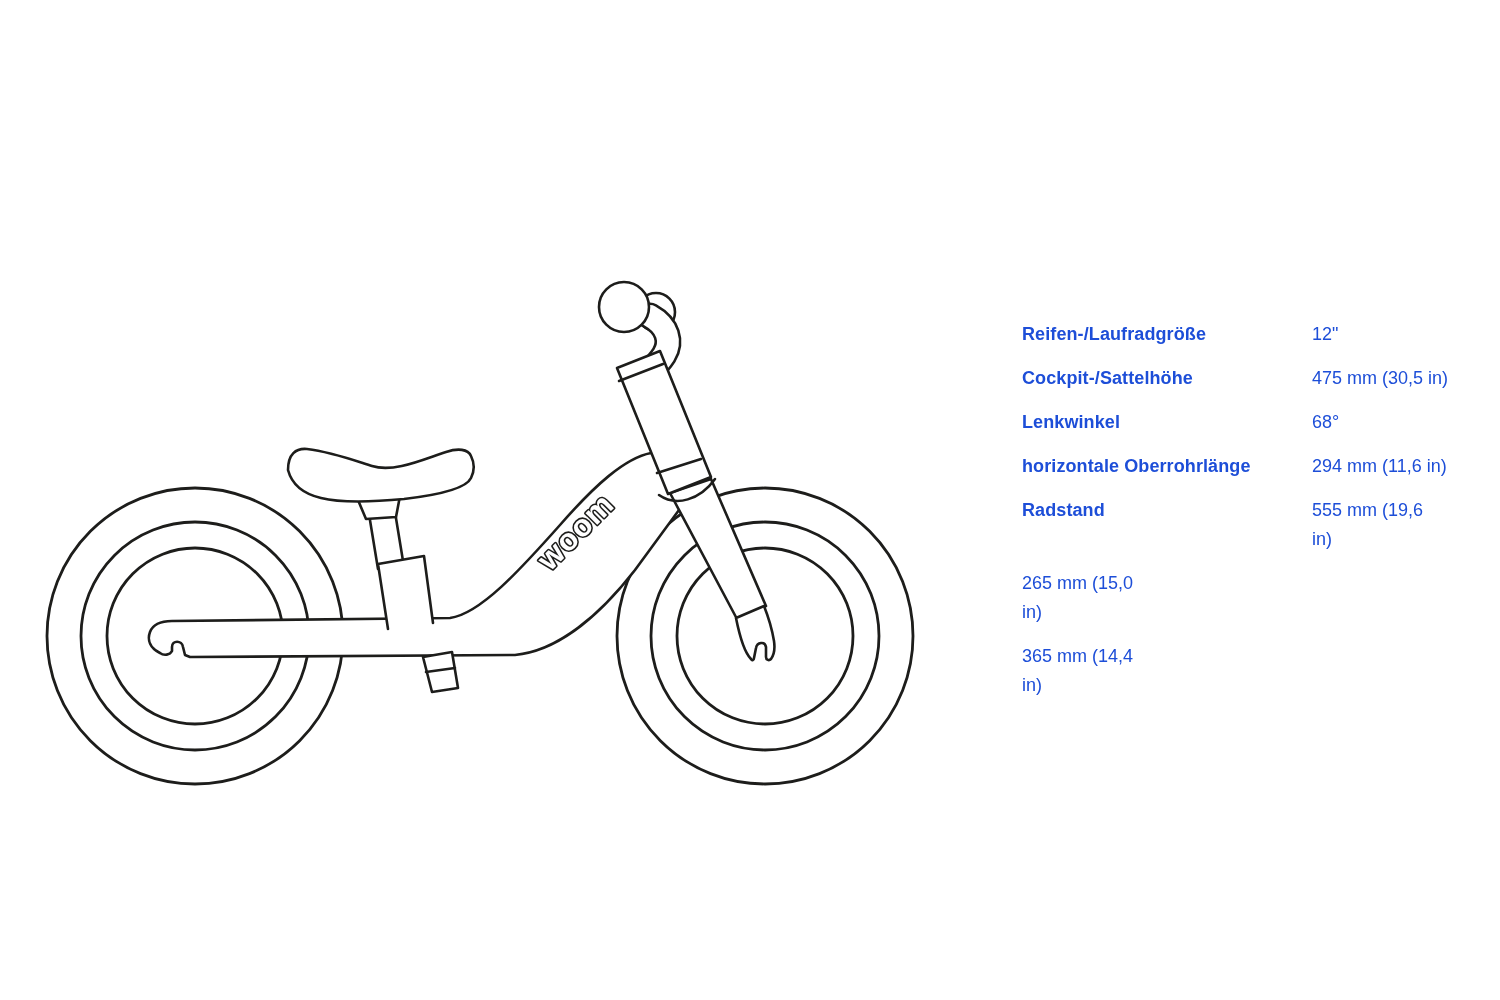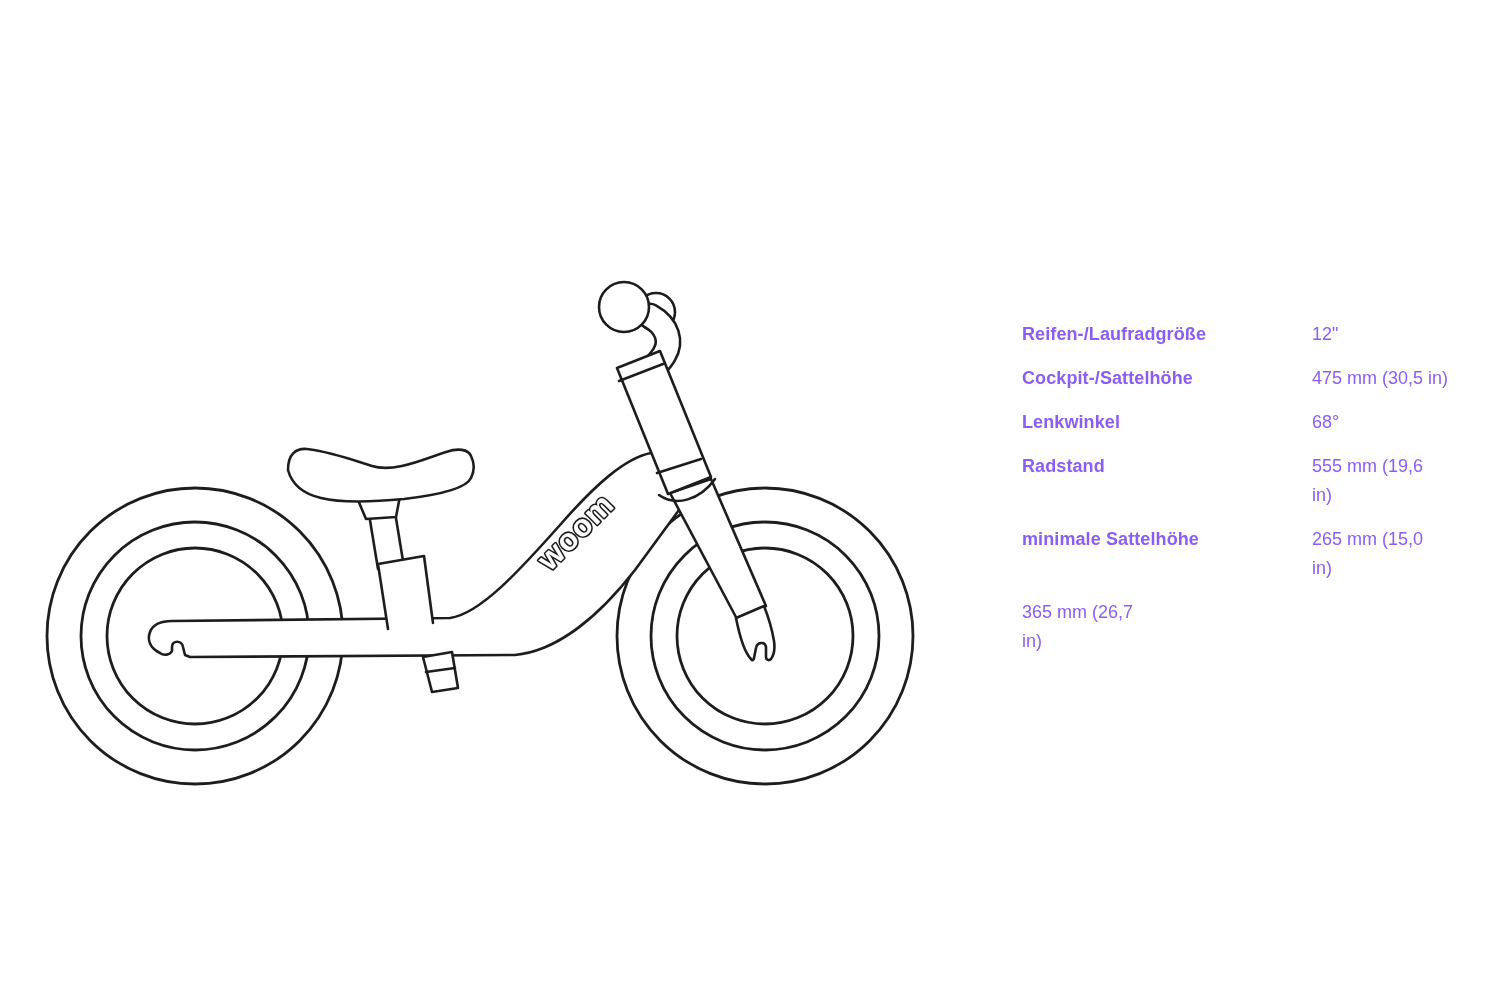--- a/index.html
+++ b/index.html
@@ -18,21 +18,21 @@
     top: 0;
     width: 1000px;
     height: 1000px;
   }
   .bike-wrap svg { display: block; width: 100%; height: 100%; }
   .specs {
     position: absolute;
     left: 1022px;
     top: 320px;
     width: 440px;
-    color: #8b5cf6;
+    color: #1d4ed8;
     font-size: 18px;
     line-height: 29px;
   }
   .spec-row { display: flex; align-items: flex-start; margin-bottom: 15px; }
   .spec-label {
     width: 290px;
     flex: 0 0 290px;
     font-weight: 700;
     letter-spacing: 0.1px;
   }
@@ -143,33 +143,36 @@
     <div class="spec-row">
       <div class="spec-label">Cockpit-/Sattelhöhe</div>
       <div class="spec-value">475 mm (30,5 in)</div>
     </div>
 
     <div class="spec-row">
       <div class="spec-label">Lenkwinkel</div>
       <div class="spec-value">68°</div>
     </div>
 
+    <div class="spec-row">
+      <div class="spec-label">horizontale Oberrohrlänge</div>
+      <div class="spec-value">294 mm (11,6 in)</div>
+    </div>
 
     <div class="spec-row">
       <div class="spec-label">Radstand</div>
       <div class="spec-value">555 mm (19,6
 in)</div>
     </div>
 
 
     <div class="spec-row">
-      <div class="spec-label">minimale Sattelhöhe</div>
       <div class="spec-value">265 mm (15,0
 in)</div>
     </div>
 
     <div class="spec-row">
-      <div class="spec-value">365 mm (26,7
+      <div class="spec-value">365 mm (14,4
 in)</div>
     </div>
 
   </div>
 </div>
 
 </body></html>

